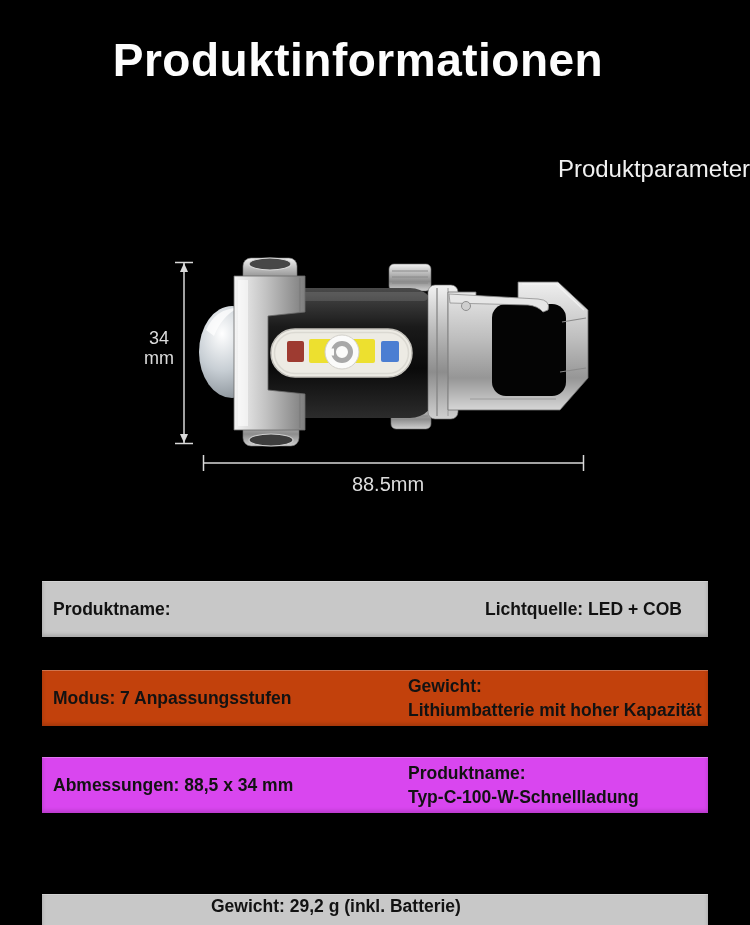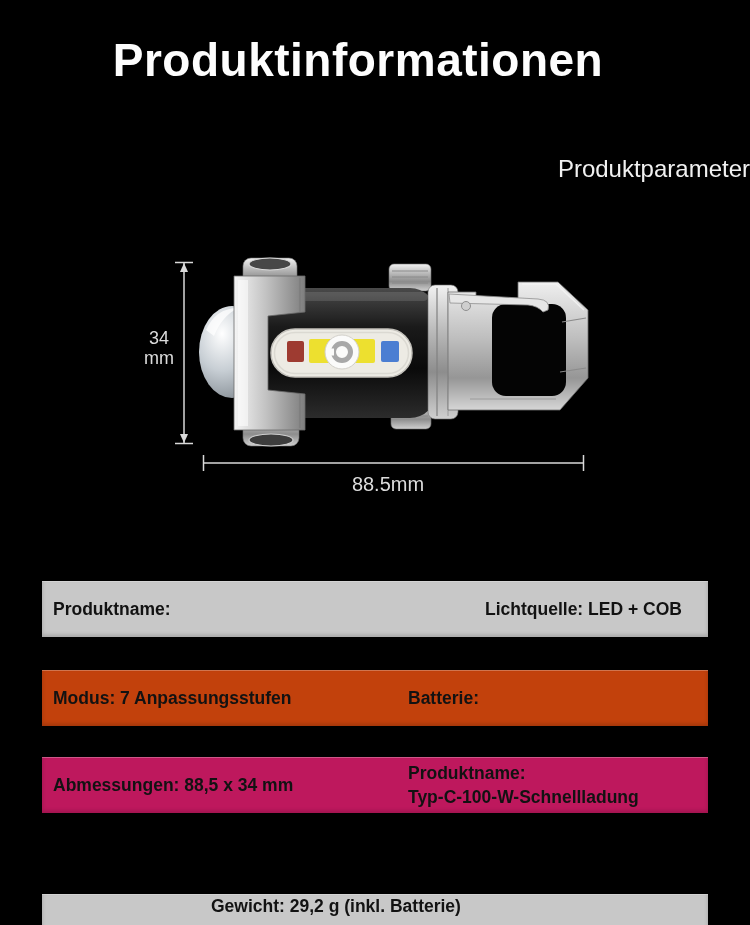--- a/index.html
+++ b/index.html
@@ -179,25 +179,26 @@
     <div class="spec-cell cell-right">
       <div>Lichtquelle: LED + COB</div>
     </div>
   </div>
 
   <div class="spec-row row-2" style="background: #c2410c;">
     <div class="spec-cell cell-left">
       <div>Modus: 7 Anpassungsstufen</div>
     </div>
     <div class="spec-cell cell-right">
-      <div>Batterie:</div>
-    </div>
-  </div>
-
-  <div class="spec-row row-3" style="background: #be185d;">
+      <div>Gewicht:</div>
+      <div>Lithiumbatterie mit hoher Kapazität</div>
+    </div>
+  </div>
+
+  <div class="spec-row row-3" style="background: #d946ef;">
     <div class="spec-cell cell-left">
       <div>Abmessungen: 88,5 x 34 mm</div>
     </div>
     <div class="spec-cell cell-right">
       <div>Produktname:</div>
       <div>Typ-C-100-W-Schnellladung</div>
     </div>
   </div>
 
   <div class="spec-row row-4" style="background: rgb(200, 200, 200);">

